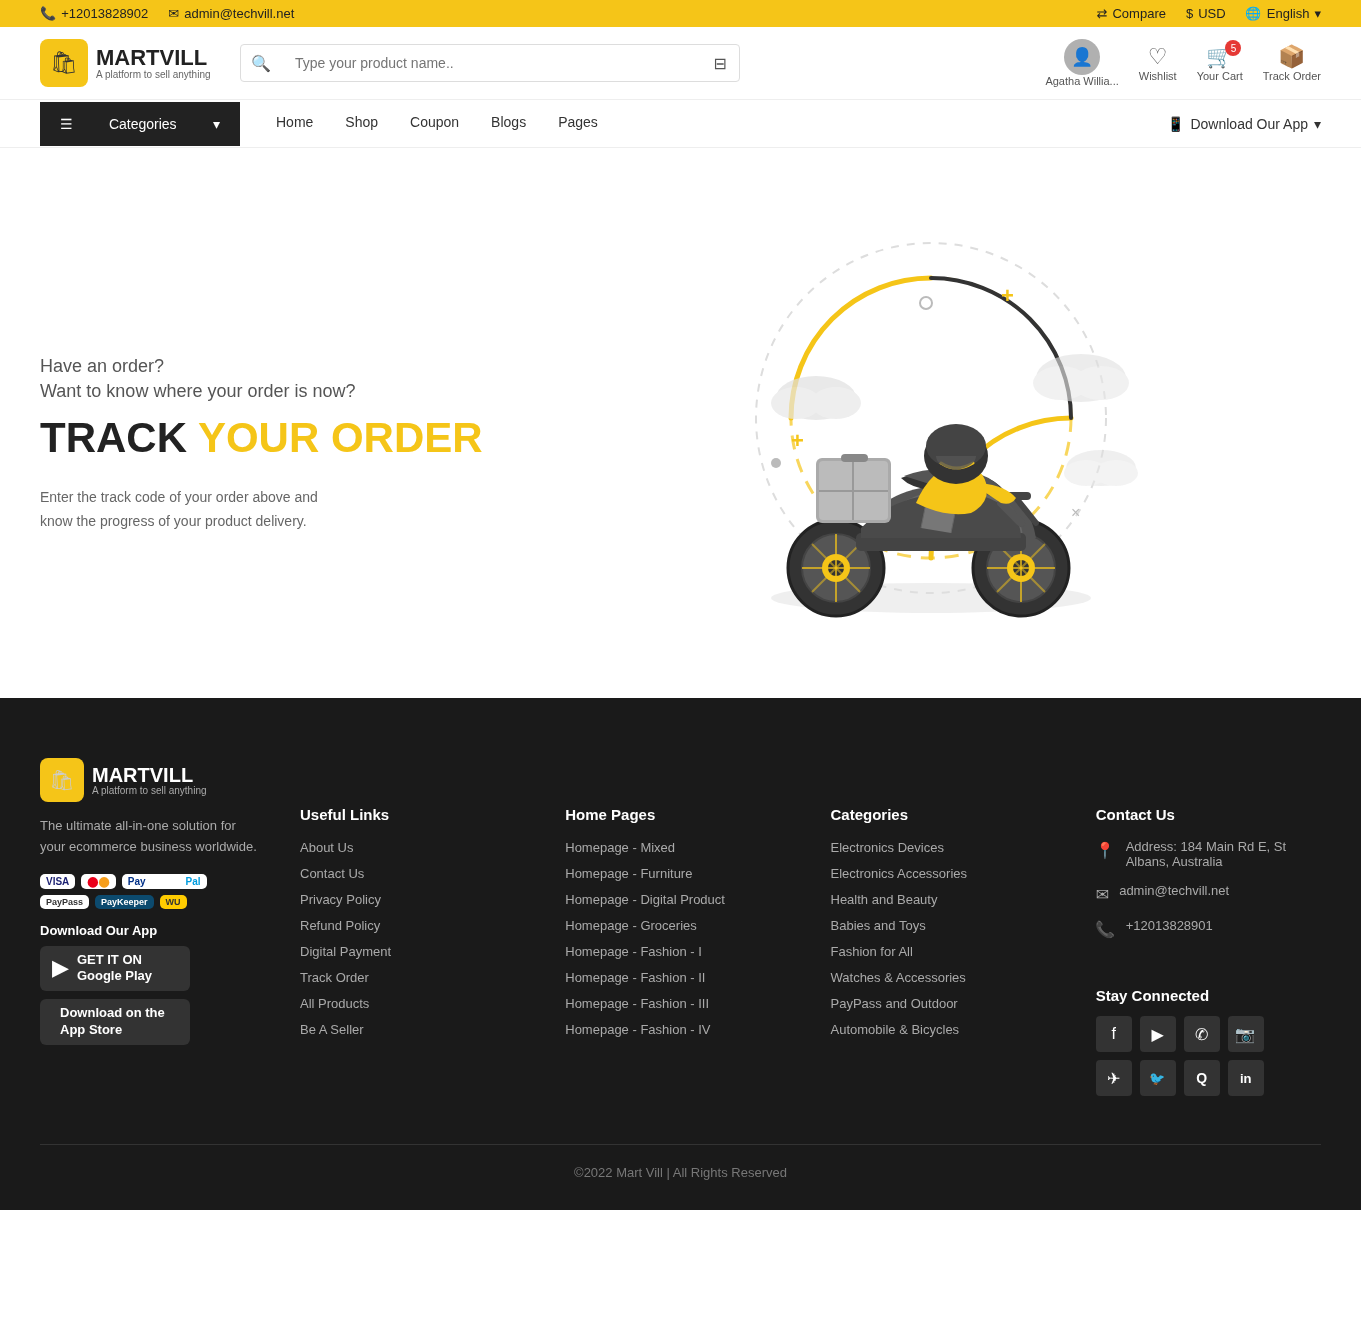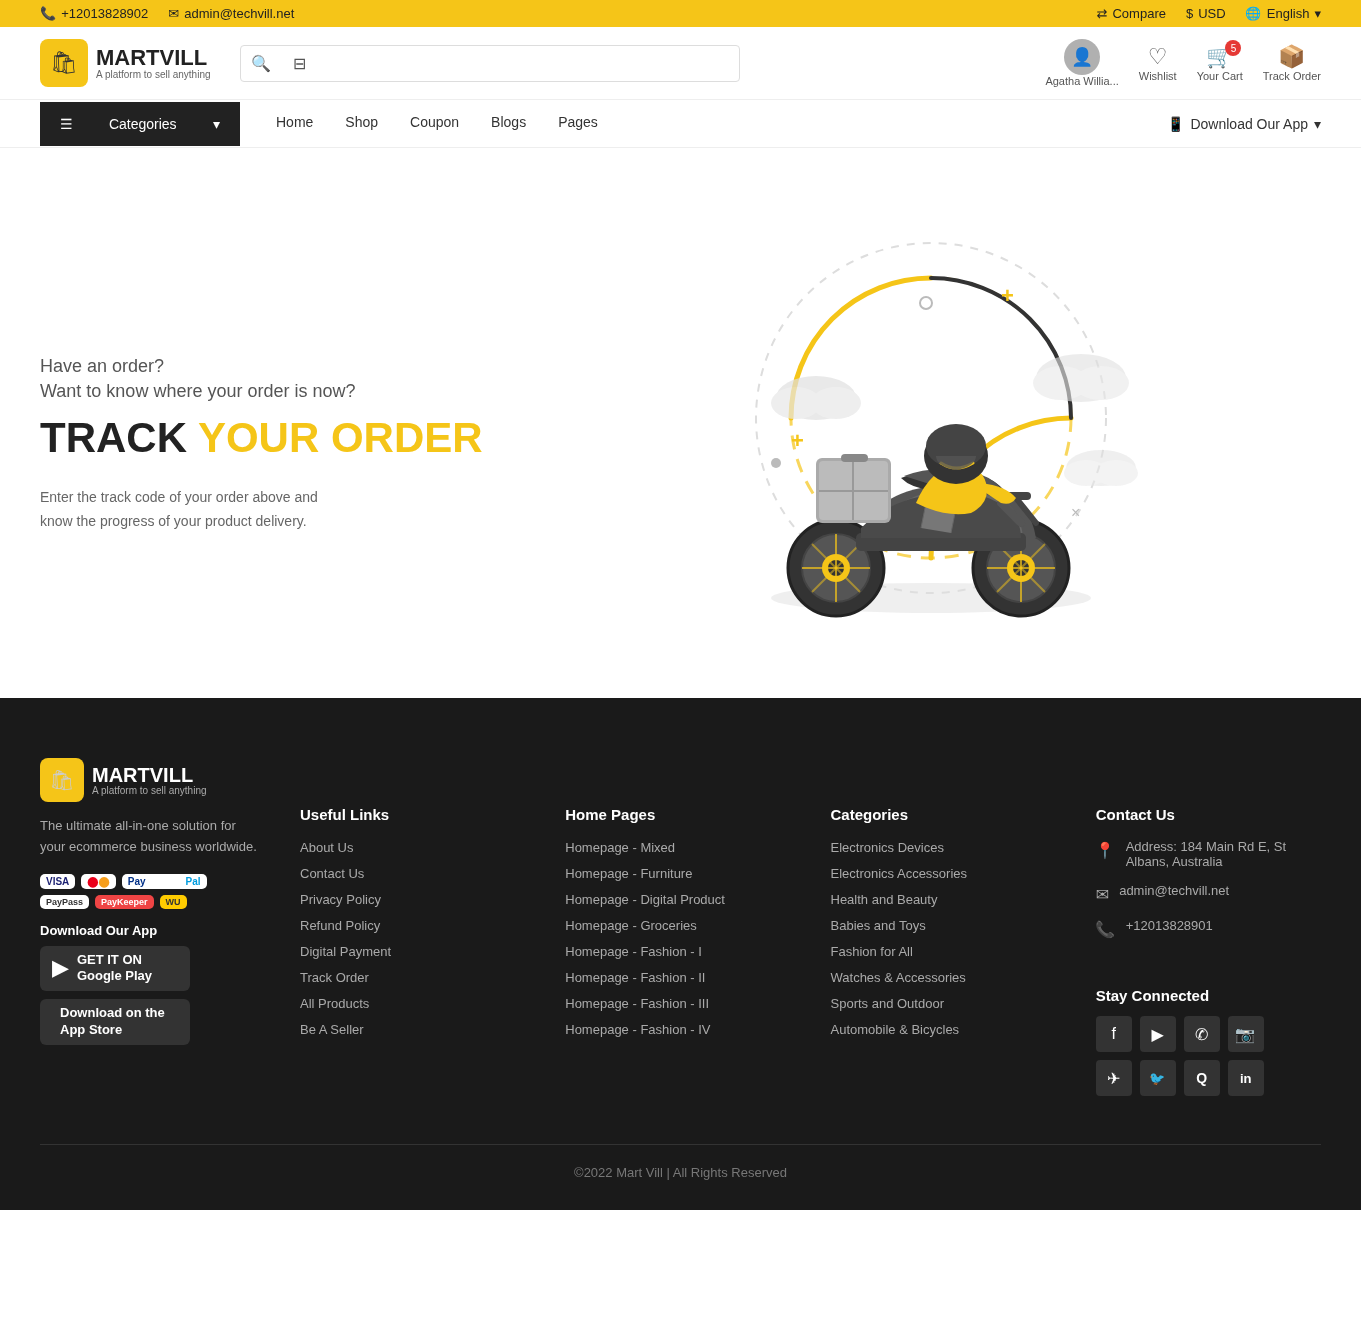--- a/index.html
+++ b/index.html
@@ -263,20 +263,21 @@
 <div class="header">
   <div class="logo-area">
     <div class="logo-icon">🛍</div>
     <div>
       <div class="logo-text">MARTVILL</div>
       <div class="logo-sub">A platform to sell anything</div>
     </div>
   </div>
   <div class="search-bar">
     <span style="padding:0 10px;font-size:16px;color:#999;">🔍</span>
+    <input type="text" placeholder="Type your product name.." style="">
     <button style="font-size:16px;">⊟</button>
   </div>
   <div class="header-actions">
     <div class="header-action-item">
       <div class="avatar">👤</div>
       <span class="label">Agatha Willia...</span>
     </div>
     <div class="header-action-item">
       <span class="icon">♡</span>
       <span class="label">Wishlist</span>
@@ -432,21 +433,21 @@
           <div class="footer-logo-text">MARTVILL</div>
           <div class="footer-logo-sub">A platform to sell anything</div>
         </div>
       </div>
       <p class="footer-desc">The ultimate all-in-one solution for your ecommerce business worldwide.</p>
       <div class="payment-icons">
         <span class="payment-icon" style="color:#1a1f71;font-weight:900;">VISA</span>
         <span class="payment-icon" style="color:#eb001b;">⬤<span style="color:#f79e1b;">⬤</span></span>
         <span class="payment-icon" style="color:#003087;">Pay<span style="color:#009cde;margin-left:40px;">Pal</span></span>
         <span class="payment-icon" style="font-size:9px;">PayPass</span>
-        <span class="payment-icon" style="background:#ef4444;color:#fff;font-size:9px;">PayKeeper</span>
+        <span class="payment-icon" style="background:#0c4a6e;color:#fff;font-size:9px;">PayKeeper</span>
         <span class="payment-icon" style="background:#fc0;color:#333;font-size:9px;">WU</span>
       </div>
       <div class="footer-download-title">Download Our App</div>
       <div class="app-badge">
         <span class="app-badge-icon">▶</span>
         <div class="app-badge-text">
           <span>GET IT ON</span>
           <span>Google Play</span>
         </div>
       </div>
@@ -489,21 +490,21 @@
 
     <div class="footer-col">
       <h4>Categories</h4>
       <ul>
         <li><a>Electronics Devices</a></li>
         <li><a>Electronics Accessories</a></li>
         <li><a>Health and Beauty</a></li>
         <li><a>Babies and Toys</a></li>
         <li><a>Fashion for All</a></li>
         <li><a>Watches &amp; Accessories</a></li>
-        <li><a>Sports and Outdoor</a></li>
+        <li><a>PayPass and Outdoor</a></li>
         <li><a>Automobile &amp; Bicycles</a></li>
       </ul>
     </div>
 
     <div class="footer-col">
       <h4>Contact Us</h4>
       <div class="contact-item">
         <span class="contact-icon">📍</span>
         <span>Address: 184 Main Rd E, St Albans, Australia</span>
       </div>

